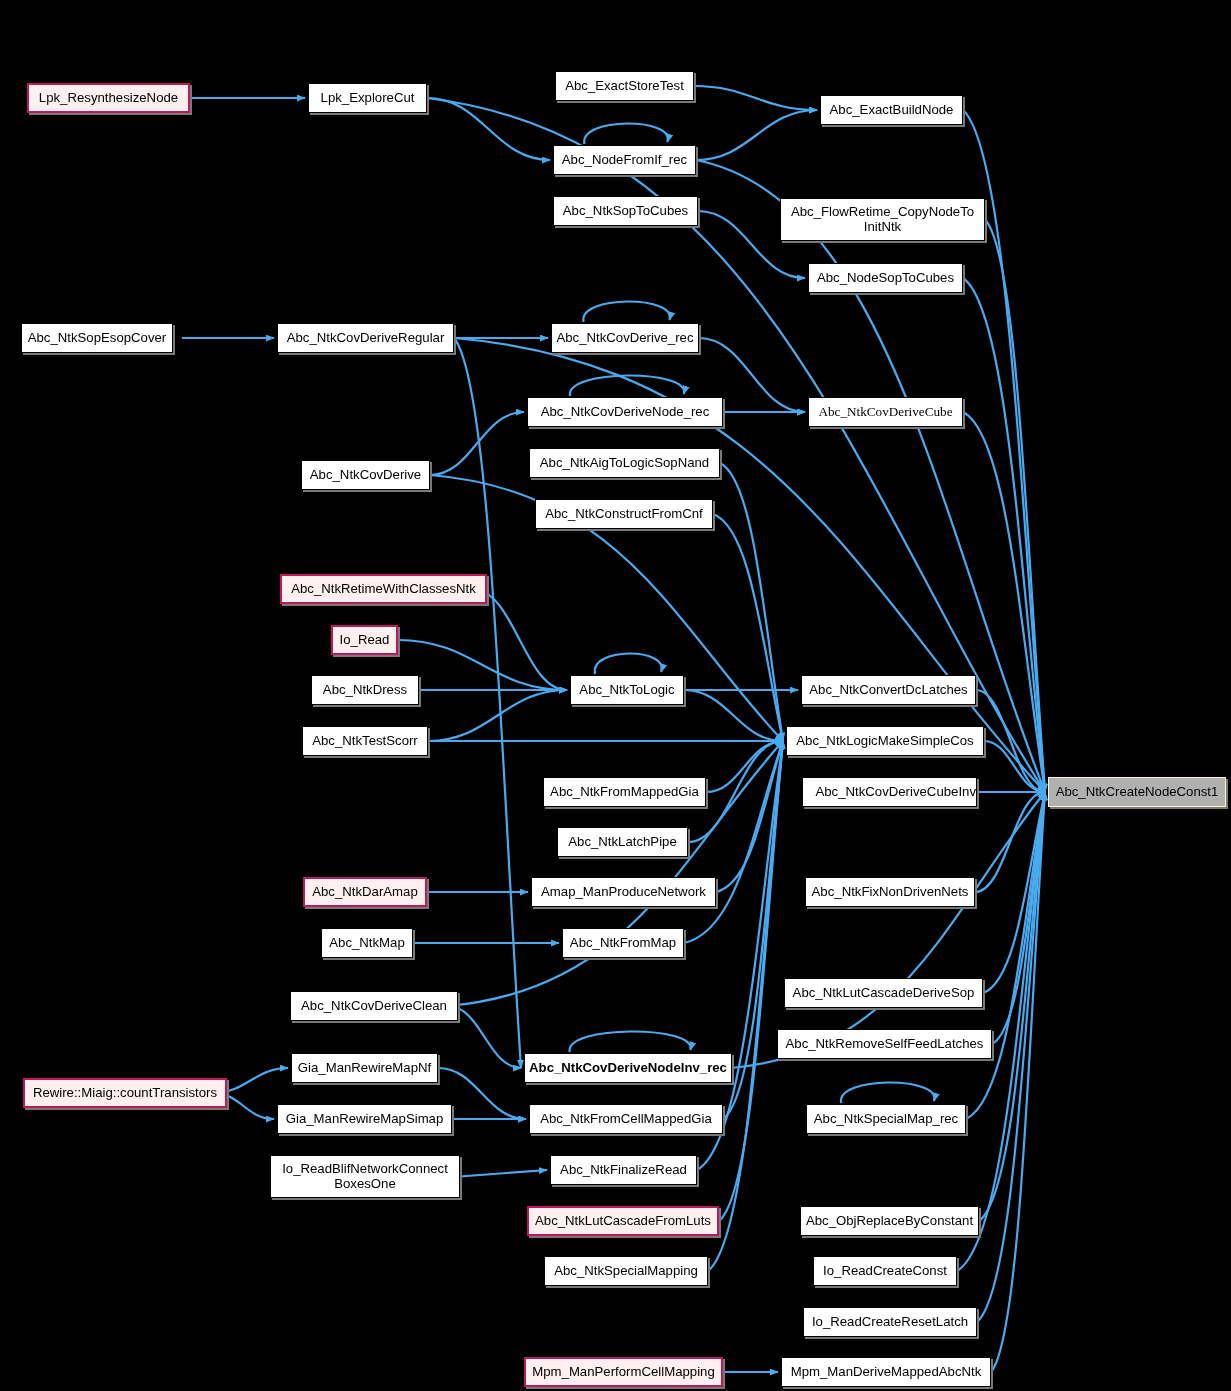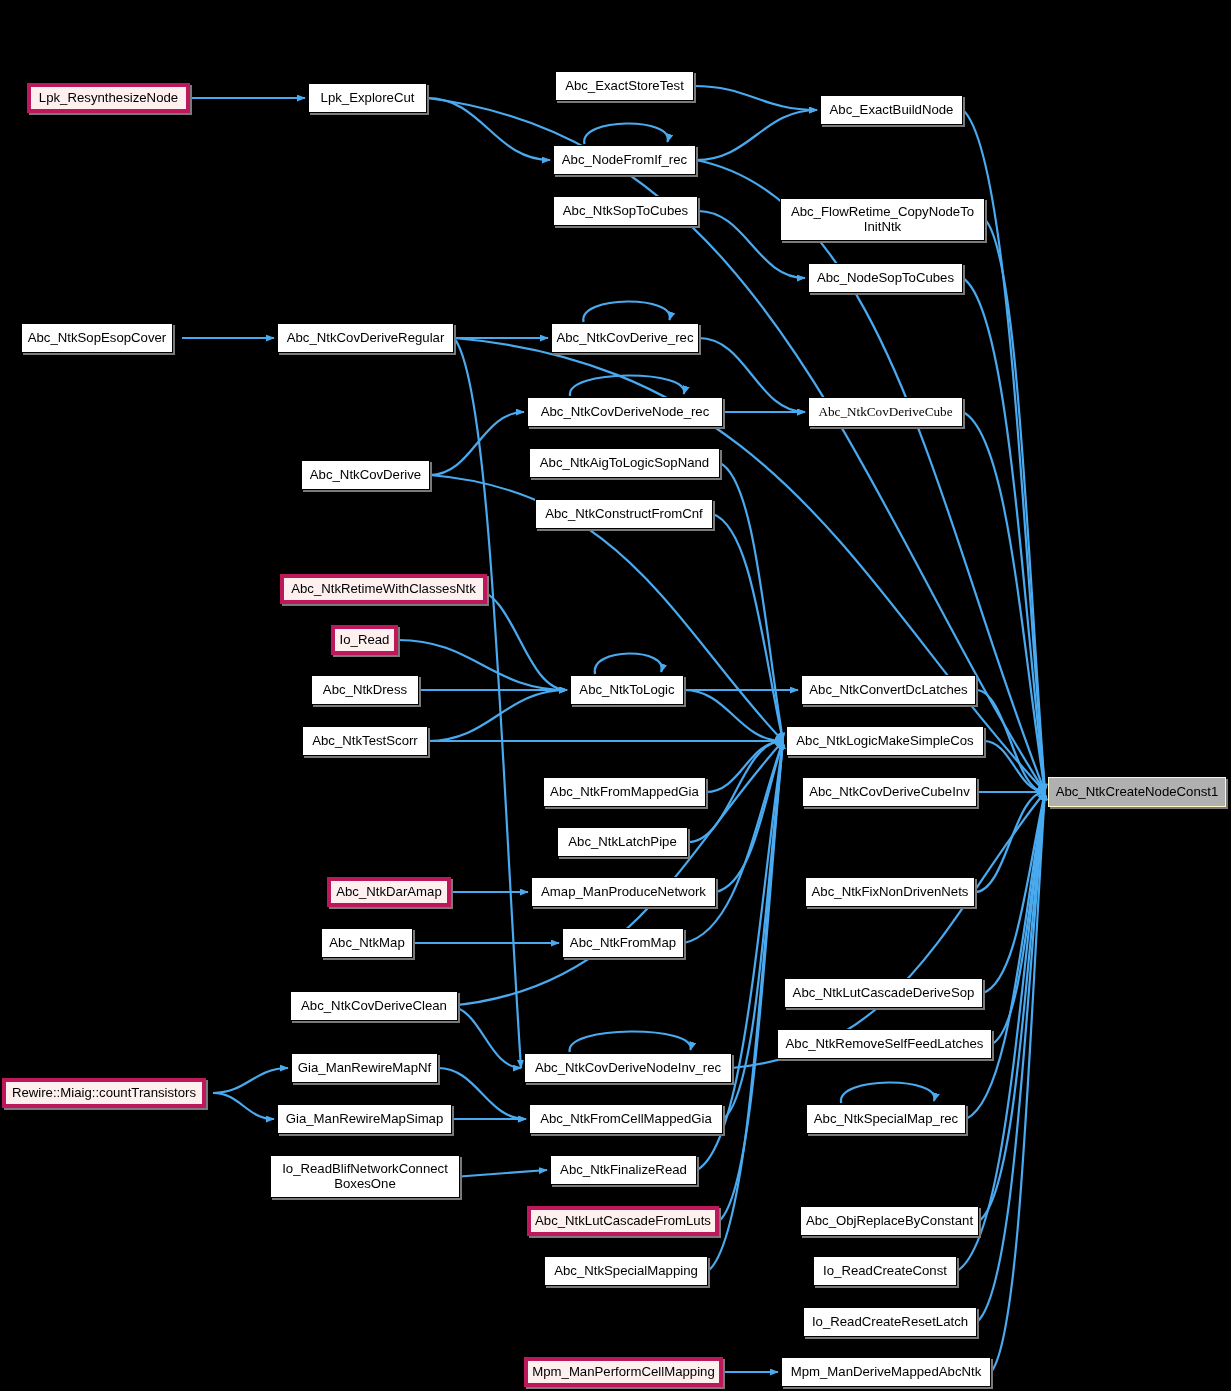--- a/index.html
+++ b/index.html
@@ -3,21 +3,21 @@
 <meta charset="utf-8">
 <style>
   html,body{margin:0;padding:0;background:#000;}
   #stage{position:relative;width:1231px;height:1391px;background:#000;overflow:hidden;
          font-family:"Liberation Sans","DejaVu Sans",sans-serif;}
   svg#edges{position:absolute;left:0;top:0;width:1231px;height:1391px;}
   .node{position:absolute;box-sizing:border-box;display:flex;align-items:center;
         justify-content:center;text-align:center;line-height:1.08;
         font-size:13.2px;color:#000;background:#fff;border:1px solid #000;
         box-shadow:2px 2px 0 0 #7a7a7a; white-space:pre-line;}
-  .node.red{border:4px solid #be185d;background:#fff0f0;box-shadow:2px 2px 0 0 #7a7a7a;}
+  .node.red{border:2px solid #be185d;background:#fff0f0;box-shadow:2px 2px 0 0 #7a7a7a;}
   .node.target{background:#b0b0b0;border:1px solid #fef9c3;}
   .node span{display:block;pointer-events:none;}
 </style>
 </head>
 <body>
 
 <div id="stage">
   <svg id="edges">
     <defs>
       <marker id="ah" markerWidth="9" markerHeight="7" refX="8.2" refY="3.5" orient="auto" markerUnits="userSpaceOnUse">
@@ -110,34 +110,34 @@
       <div class="node" style="left: 529px; top: 448px; width: 191px; height: 30px;"><span>Abc_NtkAigToLogicSopNand</span></div>
       <div class="node" style="left: 535px; top: 499px; width: 178px; height: 30px;"><span>Abc_NtkConstructFromCnf</span></div>
       <div class="node red" style="left: 265px; top: 574px; width: 207px; height: 30px; margin-left: 15px;"><span>Abc_NtkRetimeWithClassesNtk</span></div>
       <div class="node red" style="left: 331px; top: 625px; width: 67px; height: 30px;"><span>Io_Read</span></div>
       <div class="node" style="left: 311px; top: 675px; width: 108px; height: 30px;"><span>Abc_NtkDress</span></div>
       <div class="node" style="left: 570px; top: 675px; width: 114px; height: 30px;"><span>Abc_NtkToLogic</span></div>
       <div class="node" style="left: 801px; top: 675px; width: 175px; height: 30px;"><span>Abc_NtkConvertDcLatches</span></div>
       <div class="node" style="left: 302px; top: 726px; width: 126px; height: 30px;"><span>Abc_NtkTestScorr</span></div>
       <div class="node" style="left: 786px; top: 726px; width: 198px; height: 30px;"><span>Abc_NtkLogicMakeSimpleCos</span></div>
       <div class="node" style="left: 543px; top: 777px; width: 163px; height: 30px;"><span>Abc_NtkFromMappedGia</span></div>
-      <div class="node" style="left: 802px; top: 777px; width: 175px; height: 30px;"><span>Abc_NtkCovDeriveCubeInv</span></div>
+      <div class="node" style="left: 802px; top: 777px; width: 175px; height: 30px; justify-content: flex-end;"><span>Abc_NtkCovDeriveCubeInv</span></div>
       <div class="node target" style="left: 1048px; top: 777px; width: 178px; height: 30px;"><span>Abc_NtkCreateNodeConst1</span></div>
       <div class="node" style="left: 557px; top: 827px; width: 131px; height: 30px;"><span>Abc_NtkLatchPipe</span></div>
-      <div class="node red" style="left: 303px; top: 877px; width: 124px; height: 30px; margin-left: 24px;"><span>Abc_NtkDarAmap</span></div>
+      <div class="node red" style="left: 303px; top: 877px; width: 124px; height: 30px;"><span>Abc_NtkDarAmap</span></div>
       <div class="node" style="left: 531px; top: 877px; width: 185px; height: 30px;"><span>Amap_ManProduceNetwork</span></div>
       <div class="node" style="left: 805px; top: 877px; width: 170px; height: 30px;"><span>Abc_NtkFixNonDrivenNets</span></div>
       <div class="node" style="left: 321px; top: 928px; width: 92px; height: 30px;"><span>Abc_NtkMap</span></div>
       <div class="node" style="left: 562px; top: 928px; width: 122px; height: 30px;"><span>Abc_NtkFromMap</span></div>
       <div class="node" style="left: 784px; top: 978px; width: 199px; height: 30px;"><span>Abc_NtkLutCascadeDeriveSop</span></div>
       <div class="node" style="left: 290px; top: 991px; width: 168px; height: 30px;"><span>Abc_NtkCovDeriveClean</span></div>
       <div class="node" style="left: 777px; top: 1029px; width: 215px; height: 30px;"><span>Abc_NtkRemoveSelfFeedLatches</span></div>
       <div class="node" style="left: 291px; top: 1053px; width: 147px; height: 30px;"><span>Gia_ManRewireMapNf</span></div>
-      <div class="node" style="left: 524px; top: 1053px; width: 208px; height: 30px;"><span>Abc_NtkCovDeriveNodeInv_rec</span></div>
-      <div class="node red" style="left: 2px; top: 1078px; width: 204px; height: 30px;"><span>Rewire::Miaig::countTransistors</span></div>
+      <div class="node" style="left: 524px; top: 1053px; width: 208px; height: 30px; font-weight: bold;"><span>Abc_NtkCovDeriveNodeInv_rec</span></div>
+      <div class="node red" style="left: 23px; top: 1078px; width: 204px; height: 30px;"><span>Rewire::Miaig::countTransistors</span></div>
       <div class="node" style="left: 806px; top: 1104px; width: 160px; height: 30px;"><span>Abc_NtkSpecialMap_rec</span></div>
       <div class="node" style="left: 277px; top: 1104px; width: 175px; height: 30px;"><span>Gia_ManRewireMapSimap</span></div>
       <div class="node" style="left: 529px; top: 1104px; width: 194px; height: 30px;"><span>Abc_NtkFromCellMappedGia</span></div>
       <div class="node" style="left: 270px; top: 1155px; width: 190px; height: 43px;"><span>Io_ReadBlifNetworkConnect
 BoxesOne</span></div>
       <div class="node" style="left: 550px; top: 1155px; width: 147px; height: 30px;"><span>Abc_NtkFinalizeRead</span></div>
       <div class="node" style="left: 800px; top: 1206px; width: 179px; height: 30px;"><span>Abc_ObjReplaceByConstant</span></div>
       <div class="node red" style="left: 527px; top: 1206px; width: 192px; height: 30px;"><span>Abc_NtkLutCascadeFromLuts</span></div>
       <div class="node" style="left: 813px; top: 1256px; width: 144px; height: 30px;"><span>Io_ReadCreateConst</span></div>
       <div class="node" style="left: 544px; top: 1256px; width: 164px; height: 30px;"><span>Abc_NtkSpecialMapping</span></div>

